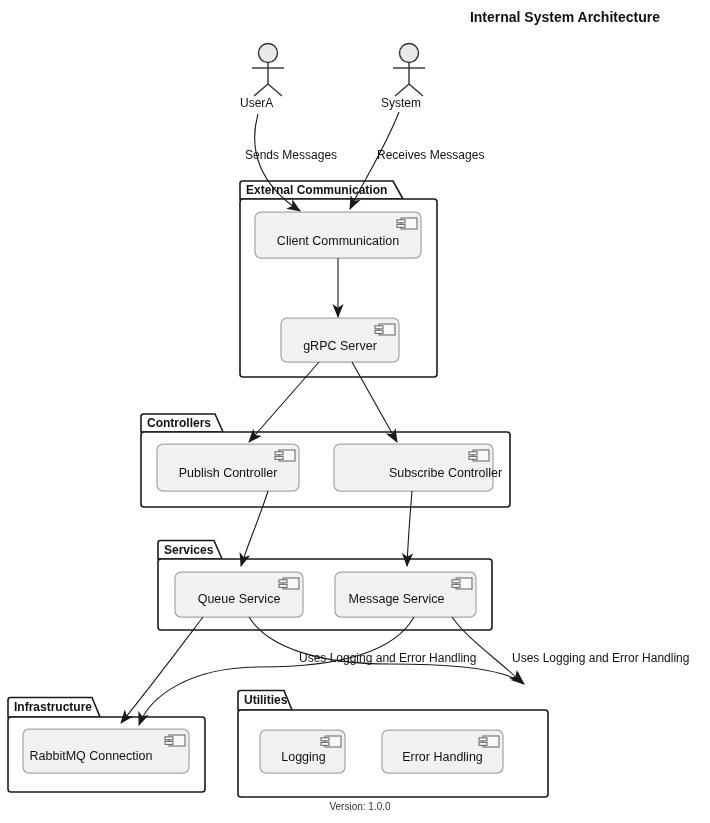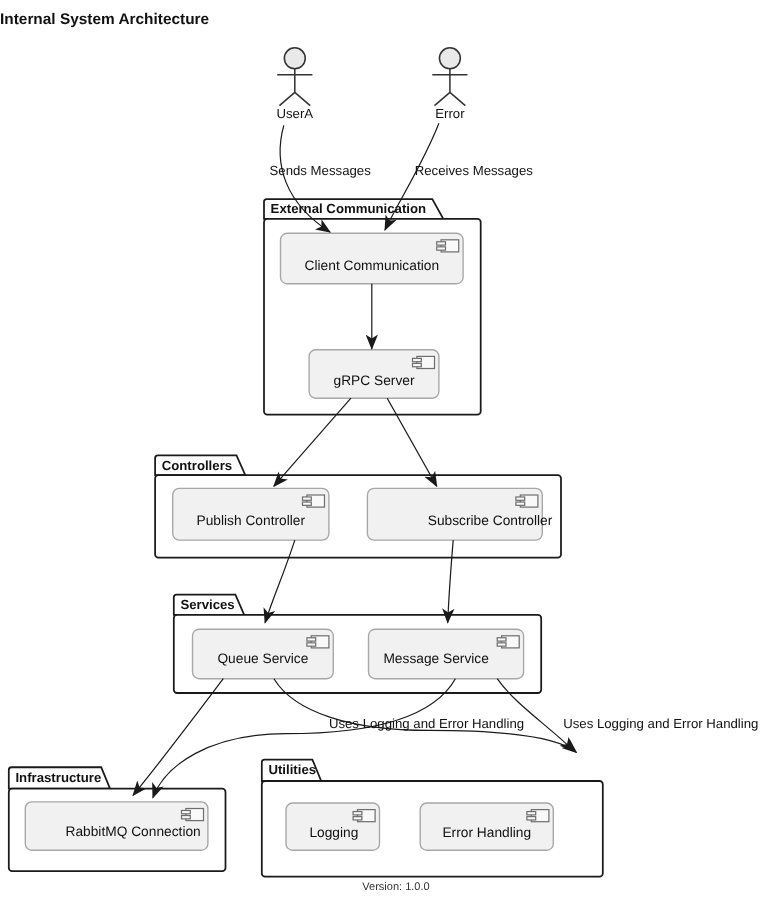--- a/index.html
+++ b/index.html
@@ -2,23 +2,23 @@
 <html><head>
 <meta charset="utf-8">
 <style>
   html,body{margin:0;padding:0;background:#ffffff;}
   .canvas{
     position:relative;width:710px;height:823px;background:#ffffff;overflow:hidden;
     font-family:"Liberation Sans", sans-serif;color:#111;
   }
   .canvas svg{position:absolute;left:0;top:0;}
   .lbl{position:absolute;font-size:12px;line-height:14px;white-space:nowrap;color:#111;}
-  .lbl.center{text-align:center;}
+  .lbl.center{text-align:left;}
   .bold{font-weight:700;}
-  .title{left:0;top:10px;width:660px;text-align:left;font-size:14px;font-weight:700;}
+  .title{left:0;top:10px;width:660px;text-align:right;font-size:14px;font-weight:700;}
   .comp-lbl{text-align:center;font-size:12.5px;}
   .version{left:280px;top:800px;width:160px;text-align:center;font-size:10px;color:#333;}
 </style>
 </head>
 <body>
 
 <div class="canvas">
 
   <svg width="710" height="823" viewBox="0 0 710 823">
     <defs>
@@ -133,38 +133,38 @@
       <path d="M203,617 C178,650 148,690 121,723" marker-end="url(#arrow)"></path>
       <path d="M414,617 C392,656 330,667 260,667 C190,667 150,696 139,725" marker-end="url(#arrow)"></path>
       <path d="M249,617 C268,648 320,664 390,664 C452,664 506,669 524,684" marker-end="url(#arrow)"></path>
       <path d="M452,617 C468,640 500,661 522,683" marker-end="url(#arrow)"></path>
     </g>
   </svg>
 
   <div class="lbl title">Internal System Architecture</div>
 
   <div class="lbl center" style="left:240px;top:96px;width:56px;">UserA</div>
-  <div class="lbl center" style="left:381px;top:96px;width:56px;">Error</div>
+  <div class="lbl center" style="left:381px;top:96px;width:56px;">System</div>
 
   <div class="lbl" style="left:245px;top:148px;text-align:center;">Sends Messages</div>
   <div class="lbl" style="left:377px;top:148px;">Receives Messages</div>
 
   <div class="lbl bold" style="left:246px;top:183px;">External Communication</div>
   <div class="lbl bold" style="left:147px;top:416px;">Controllers</div>
   <div class="lbl bold" style="left:164px;top:543px;">Services</div>
   <div class="lbl bold" style="left:14px;top:700px;">Infrastructure</div>
   <div class="lbl bold" style="left:244px;top:693px;">Utilities</div>
 
   <div class="lbl comp-lbl" style="left:255px;top:234px;width:166px;">Client Communication</div>
   <div class="lbl comp-lbl" style="left:281px;top:339px;width:118px;">gRPC Server</div>
   <div class="lbl comp-lbl" style="left:157px;top:466px;width:142px;">Publish Controller</div>
   <div class="lbl comp-lbl" style="left:334px;top:466px;width:159px;padding-left:32px;">Subscribe Controller</div>
   <div class="lbl comp-lbl" style="left:175px;top:592px;width:128px;">Queue Service</div>
   <div class="lbl comp-lbl" style="left:335px;top:592px;width:123px;">Message Service</div>
-  <div class="lbl comp-lbl" style="left:23px;top:749px;width:136px;padding-left:30px;">RabbitMQ Connection</div>
+  <div class="lbl comp-lbl" style="left:23px;top:749px;width:136px;">RabbitMQ Connection</div>
   <div class="lbl comp-lbl" style="left:260px;top:750px;width:87px;">Logging</div>
   <div class="lbl comp-lbl" style="left:382px;top:750px;width:121px;">Error Handling</div>
 
   <div class="lbl" style="left:299px;top:651px;">Uses Logging and Error Handling</div>
   <div class="lbl" style="left:512px;top:651px;">Uses Logging and Error Handling</div>
 
   <div class="lbl version">Version: 1.0.0</div>
 </div>
 
 </body></html>

